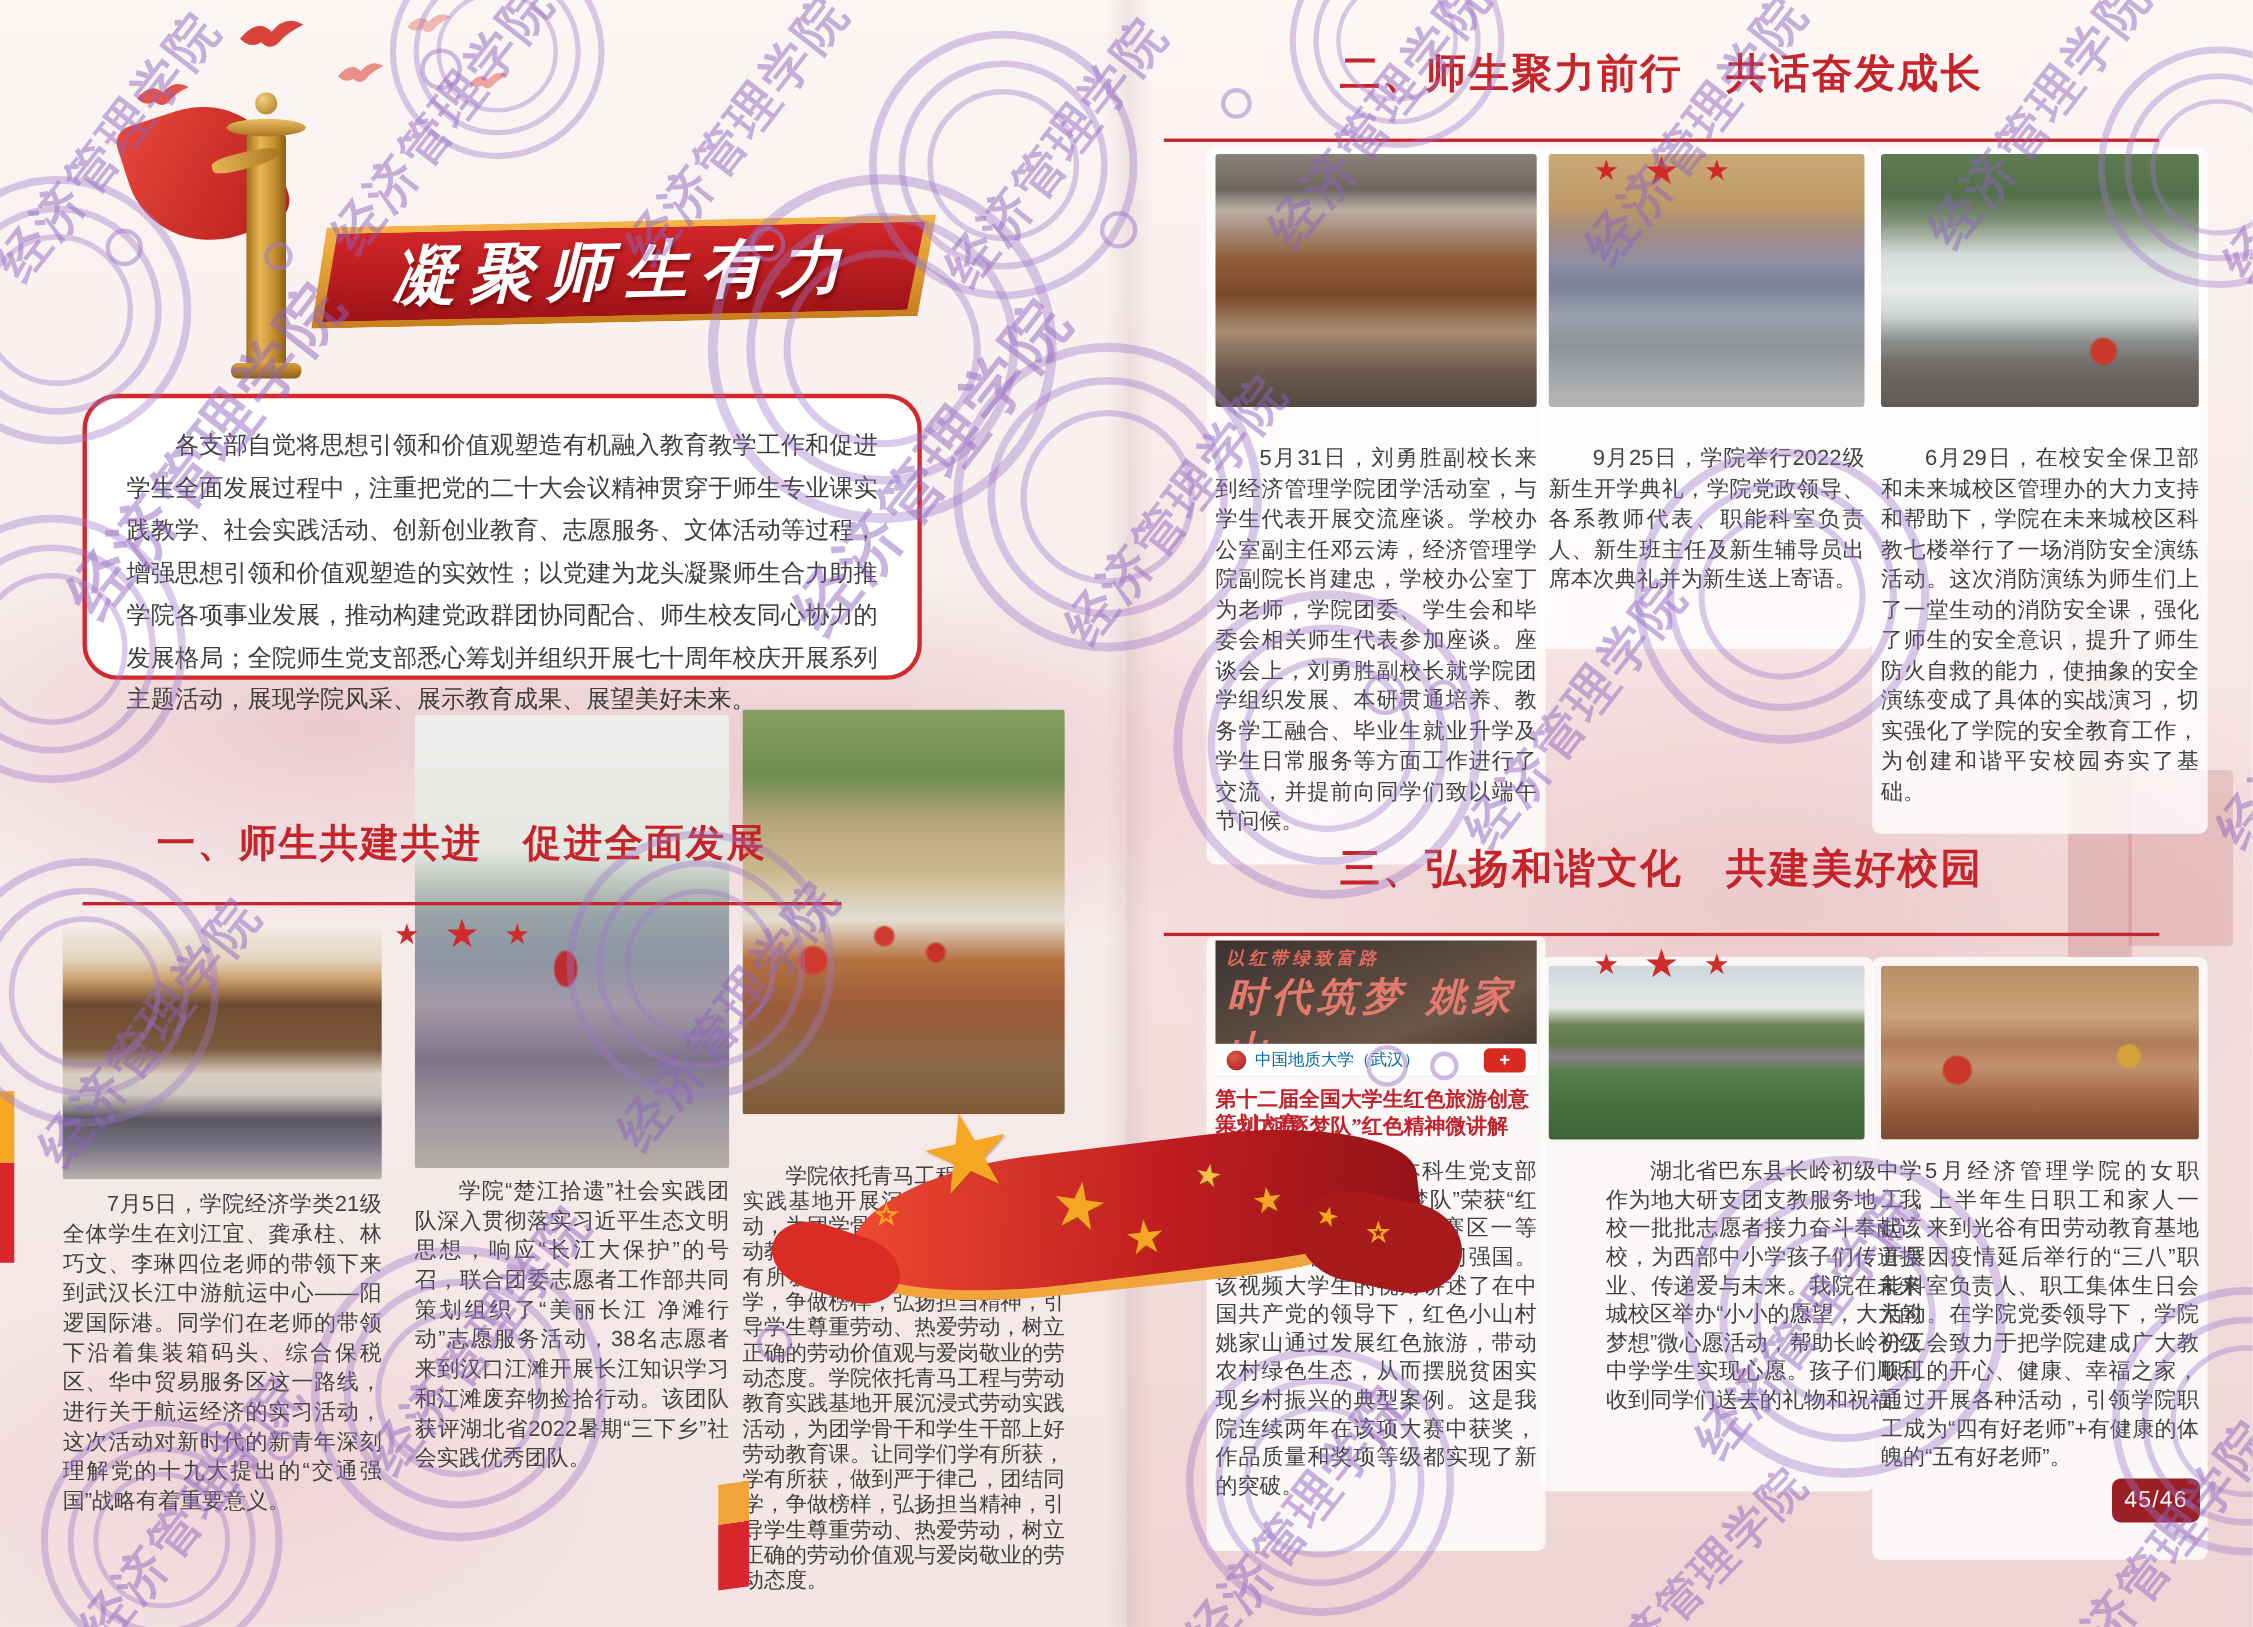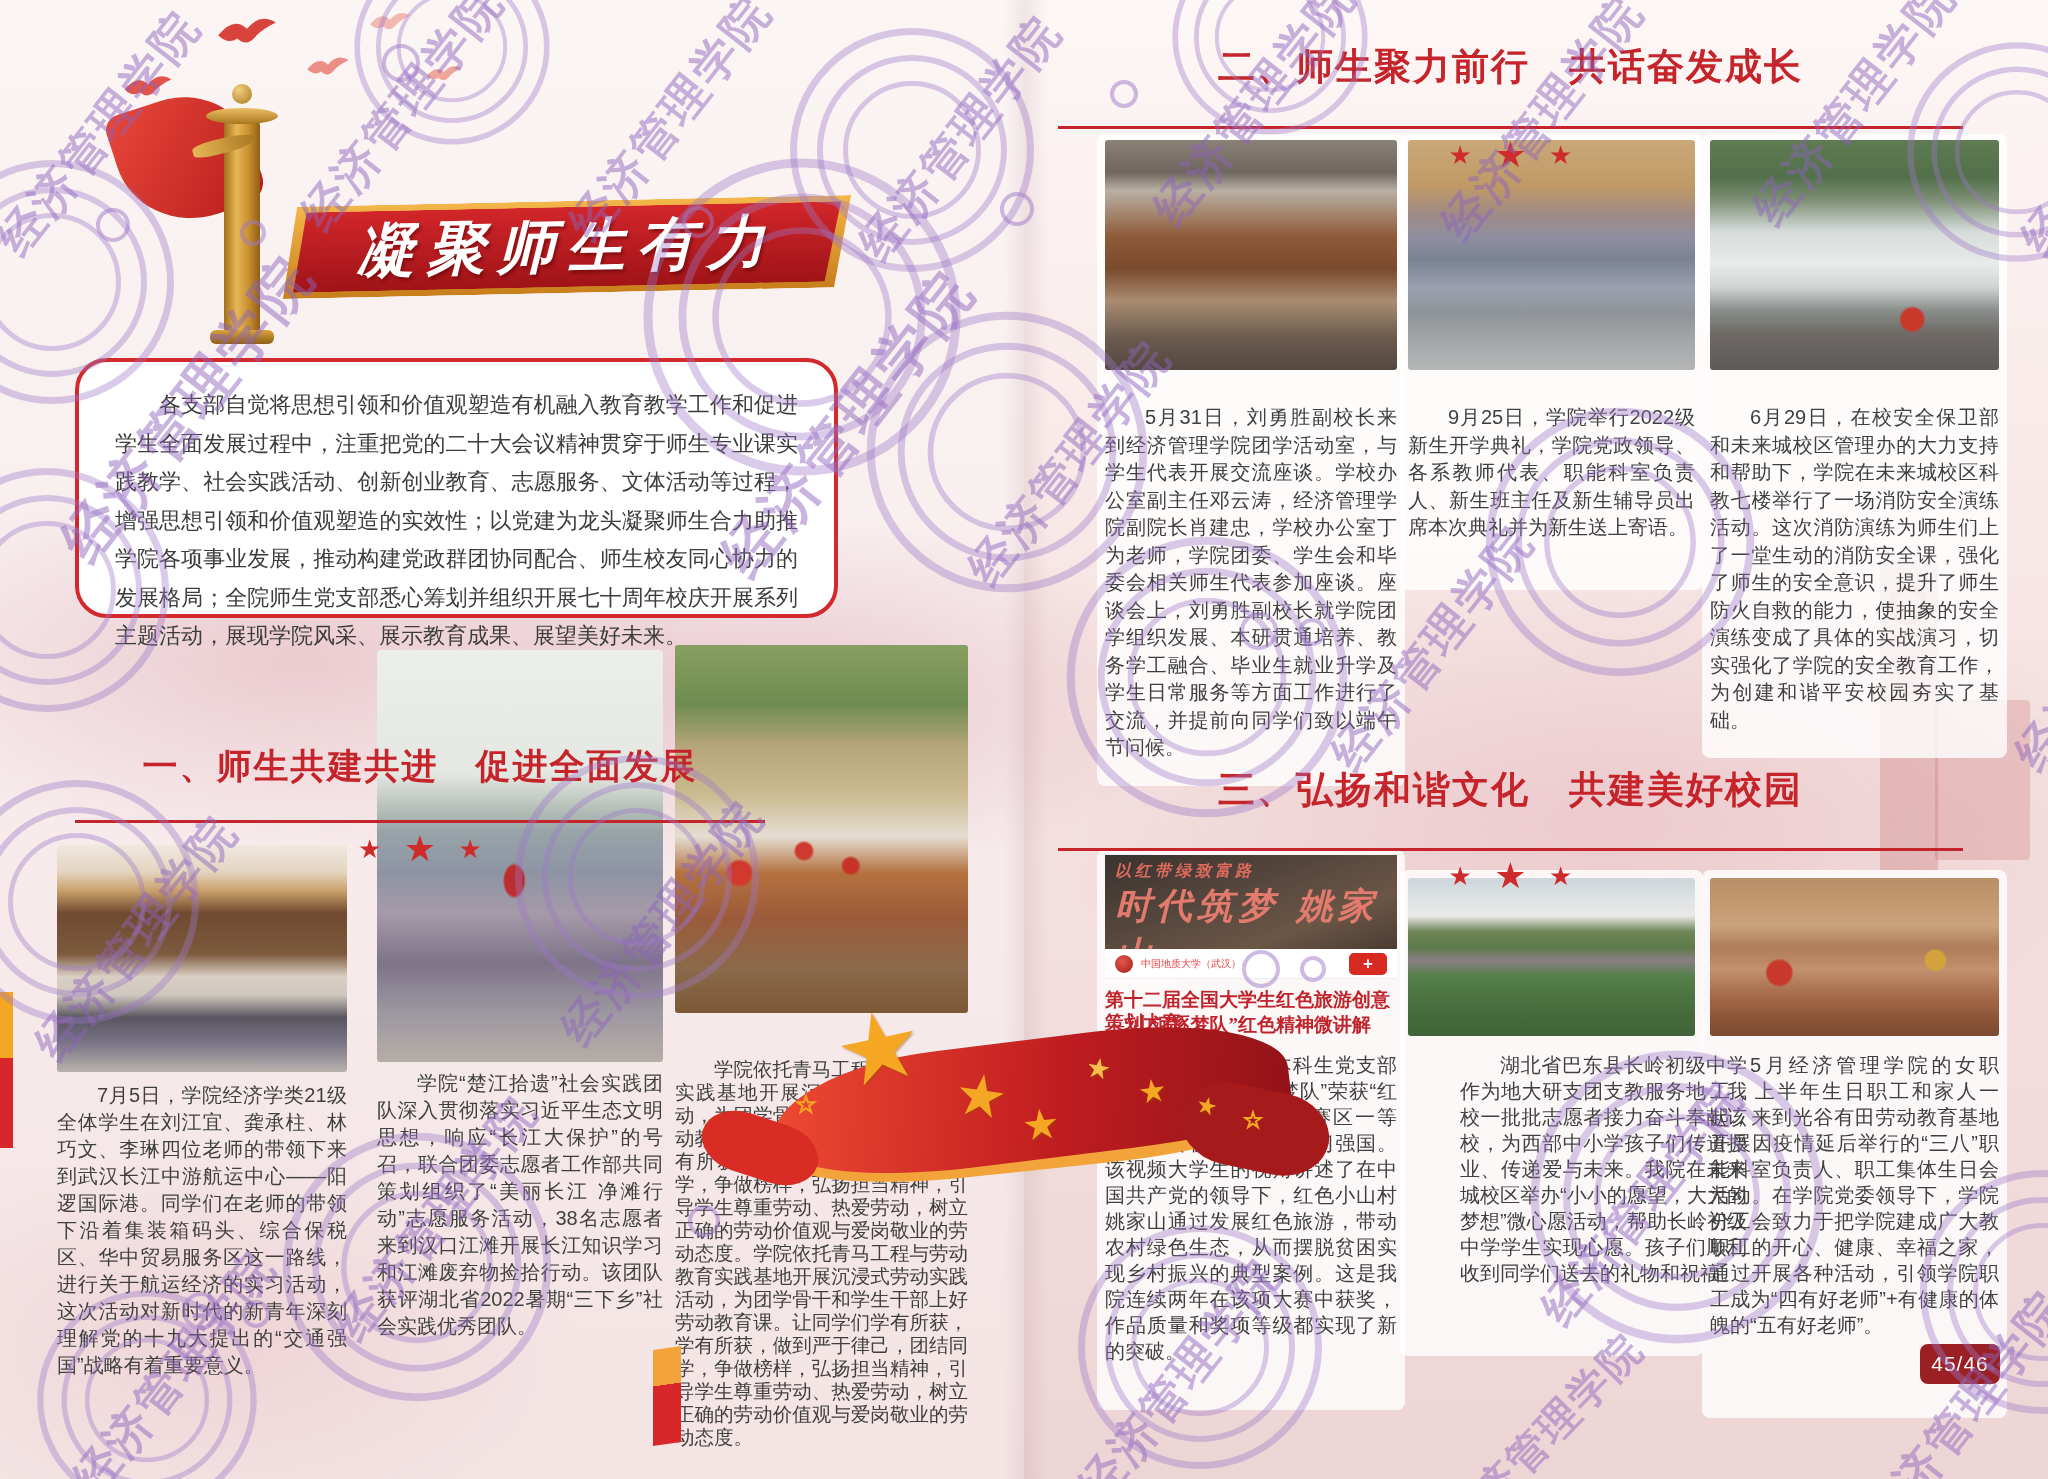--- a/index.html
+++ b/index.html
@@ -82,21 +82,21 @@
     linear-gradient(180deg,#b98f68 0%,#c49a70 18%,#caa27d 30%,#b07c5a 44%,#c2916d 58%,#a96f4e 72%,#8e5638 88%,#7a4930 100%);}
   
   .card-img{position:absolute;z-index:5;background:linear-gradient(160deg,#3a3330 0%,#55463c 40%,#6b5646 72%,#4a3c33 100%);
     color:#e06a5e;padding:6px 10px;box-sizing:border-box;}
   .card-l1{font-family:"DejaVu Serif","Liberation Serif",serif;font-weight:bold;font-style:italic;font-size:16px;letter-spacing:4px;}
   .card-l2{font-family:"DejaVu Serif","Liberation Serif",serif;font-weight:bold;font-style:italic;font-size:36px;letter-spacing:5px;color:#e27a6d;}
   .card-credit{font-size:14px;color:#e8e3dd;text-align:right;margin-top:12px;}
   .card-bar{position:absolute;z-index:6;background:#fff;display:flex;align-items:center;
     padding:0 10px;box-sizing:border-box;border-bottom:1px solid #eee;}
   .cug-logo{width:18px;height:18px;border-radius:50%;background:radial-gradient(circle at 40% 35%,#e2574a,#a51d1d);margin-right:8px;flex:0 0 auto;}
-  .card-source{font-size:10px;color:#ef4444;flex:1;}
+  .card-source{font-size:15px;color:#0369a1;flex:1;}
   .follow-pill{background:#d92a21;color:#fff;font-size:17px;font-weight:700;border-radius:5px;
     padding:1px 14px;line-height:20px;}
   .card-headline{position:absolute;z-index:6;color:#c0232b;font-weight:700;font-size:19px;line-height:23px;font-family:"Liberation Serif","DejaVu Serif",serif;}
   
   .rb{position:absolute;z-index:7;}
   .gold-star{position:absolute;z-index:8;color:#f5a623;text-shadow:1px 2px 2px rgba(150,80,0,.45);}
   .gold-star.outline{color:transparent;-webkit-text-stroke:2px #f5a623;text-shadow:none;}
   .page-num{position:absolute;left:1920px;top:1344px;width:80px;height:40px;z-index:9;
     background:#9a2025;color:#fff;font-size:21px;border-radius:8px;display:flex;
     align-items:center;justify-content:center;letter-spacing:1px;}

